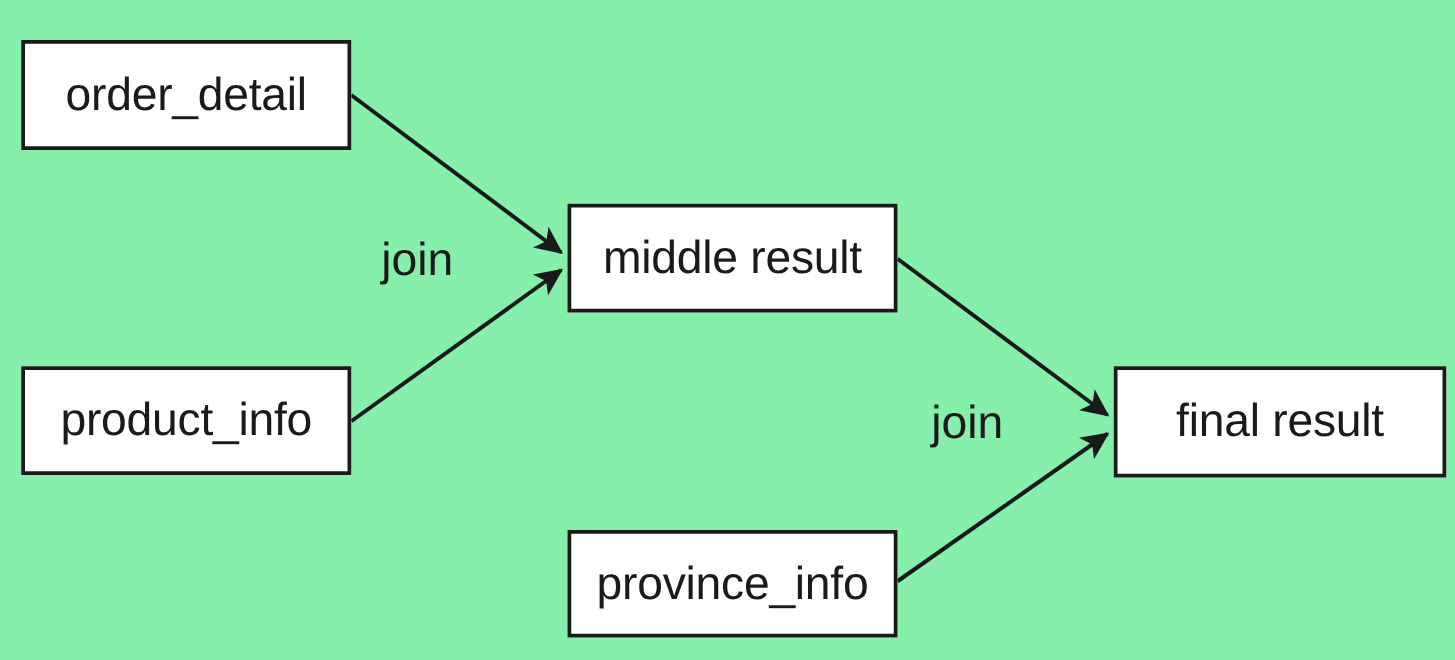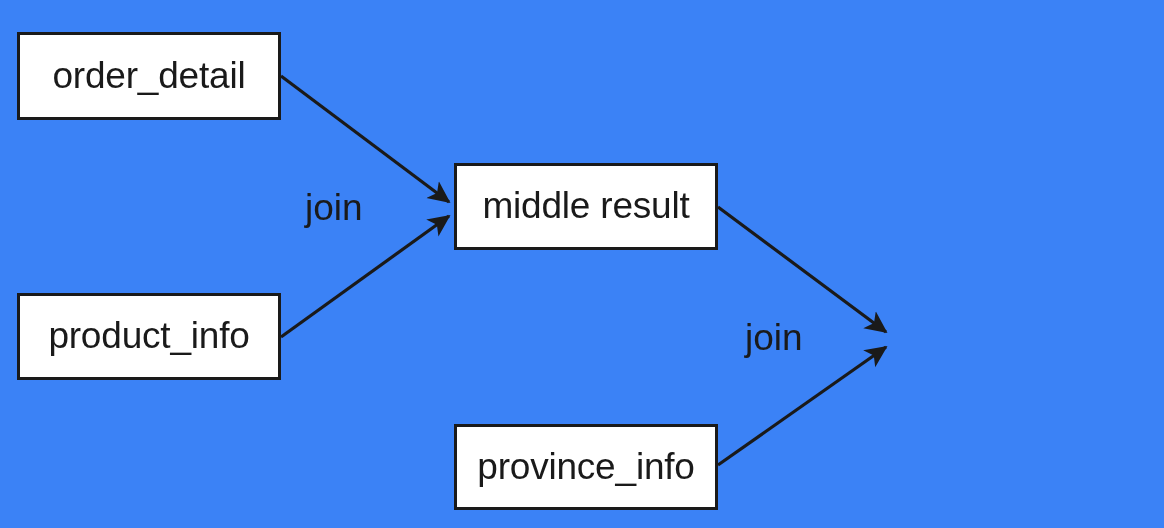--- a/index.html
+++ b/index.html
@@ -8,21 +8,21 @@
     padding: 0;
     background: #ffffff;
   }
   body {
     font-family: "Liberation Sans", sans-serif;
   }
   #diagram-canvas {
     position: relative;
     width: 1164px;
     height: 528px;
-    background: #3b82f6;
+    background: #86efac;
     overflow: hidden;
   }
   #edge-layer {
     position: absolute;
     left: 0;
     top: 0;
     width: 1164px;
     height: 528px;
     pointer-events: none;
   }
@@ -81,18 +81,21 @@
   </div>
 
   <div class="node" style="left:454px; top:163px; width:264px; height:87px;">
     <span class="node-label">middle result</span>
   </div>
 
   <div class="node" style="left:454px; top:424px; width:264px; height:86px;justify-content:center;">
     <span class="node-label">province_info</span>
   </div>
 
+  <div class="node" style="left:891px; top:293px; width:266px; height:89px;">
+    <span class="node-label">final result</span>
+  </div>
 
   <span class="edge-label" style="left:305px; top:189px;">join</span>
 
   <span class="edge-label" style="left:745px; top:319px;">join</span>
 
 </div>
 
 </body></html>

